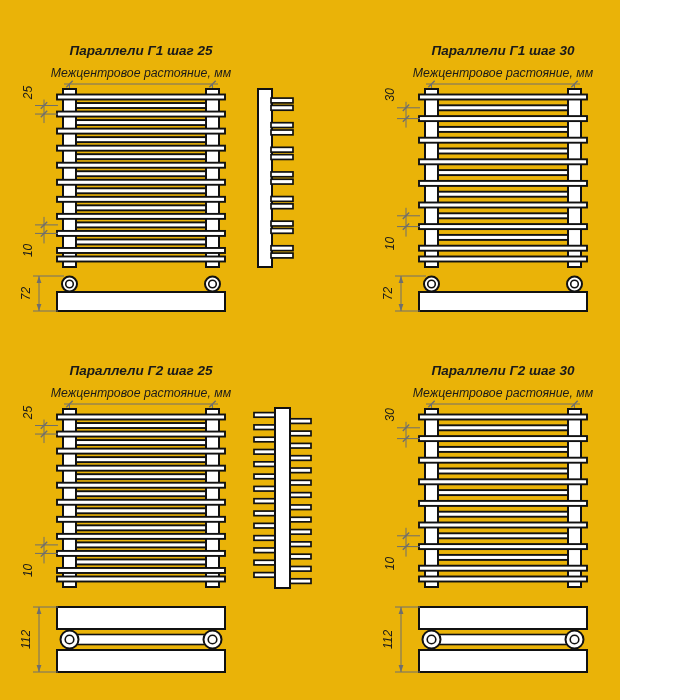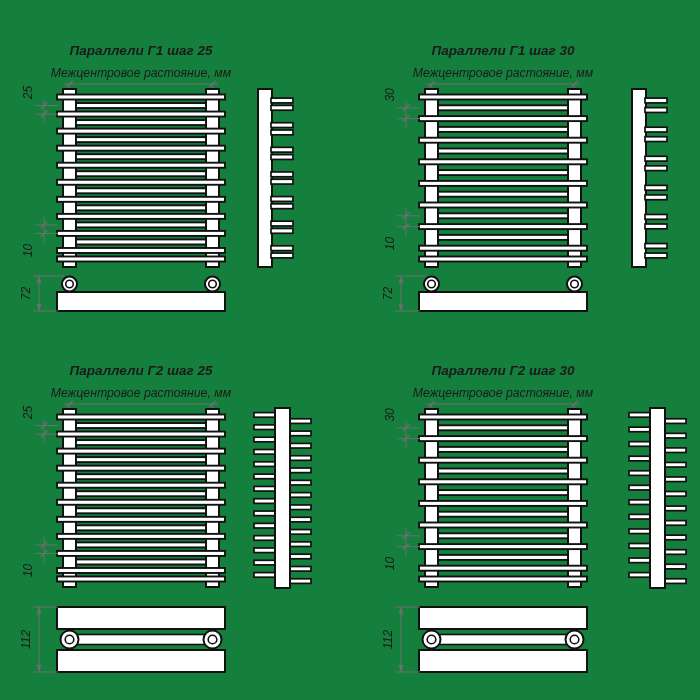--- a/index.html
+++ b/index.html
@@ -1,16 +1,16 @@
 <!DOCTYPE html>
 <html><head>
 <meta charset="utf-8">
 <style>
   html,body{margin:0;padding:0;background:#fff;}
-  #sheet{position:relative;width:700px;height:700px;background:#15803d;overflow:hidden;}
+  #sheet{position:relative;width:620px;height:700px;background:#eab308;overflow:hidden;}
   svg{position:absolute;left:0;top:0;}
   text{font-family:"Liberation Sans","DejaVu Sans",sans-serif;font-style:italic;}
   .title-t{font-weight:bold;font-size:13.5px;}
   .sub-t{font-size:12.3px;}
   .dim-t{font-size:12px;}
 </style>
 </head>
 <body>
 
 <div id="sheet">

